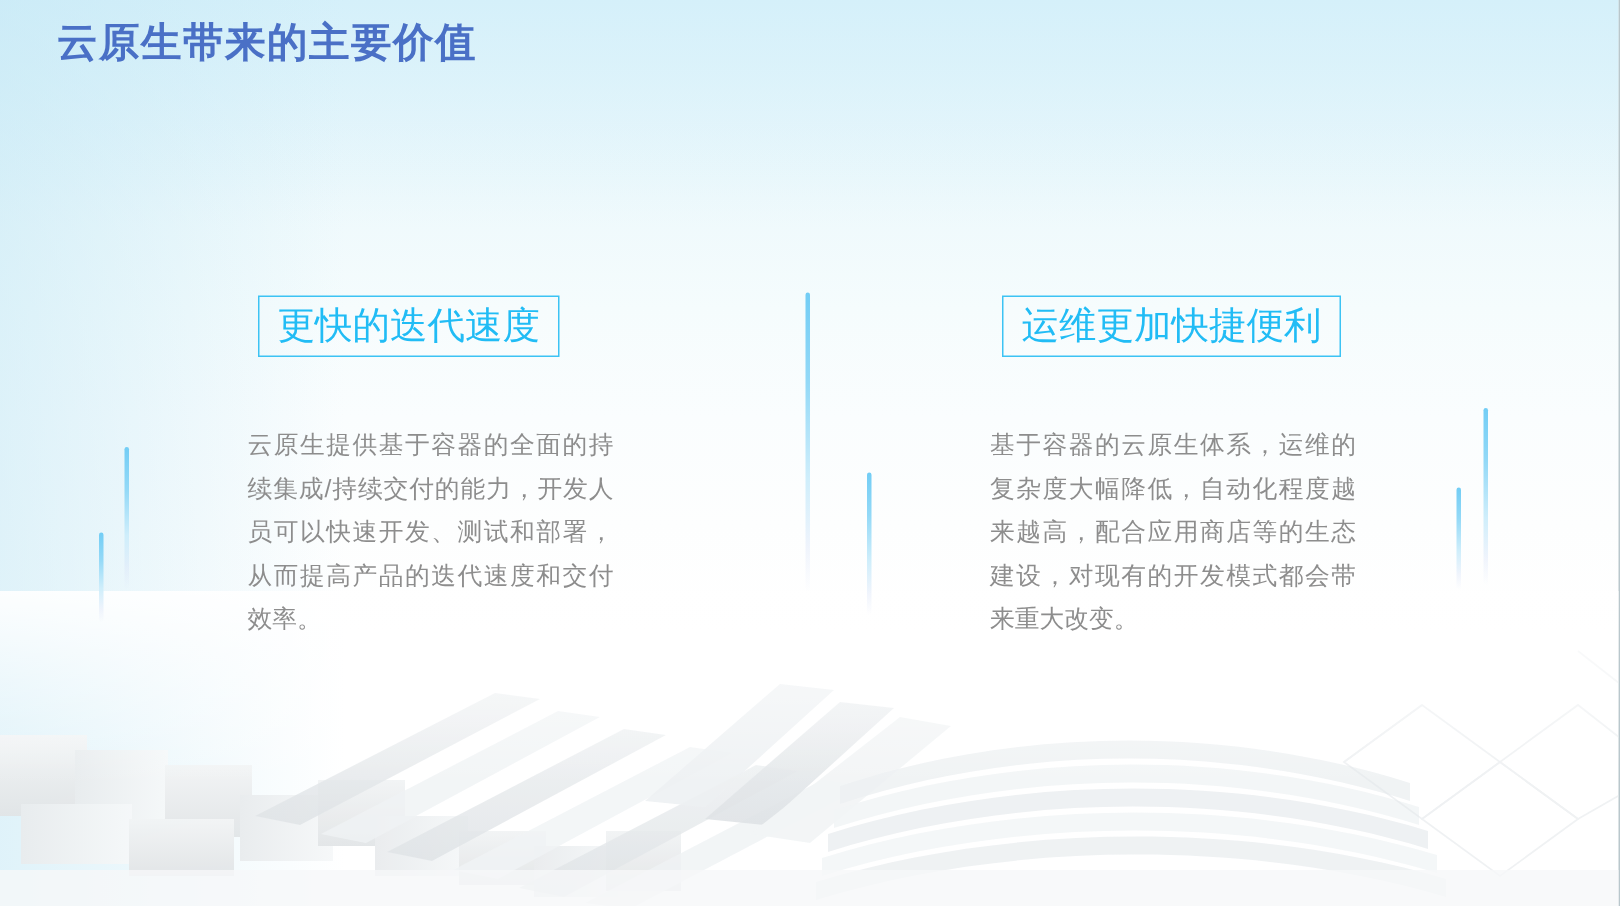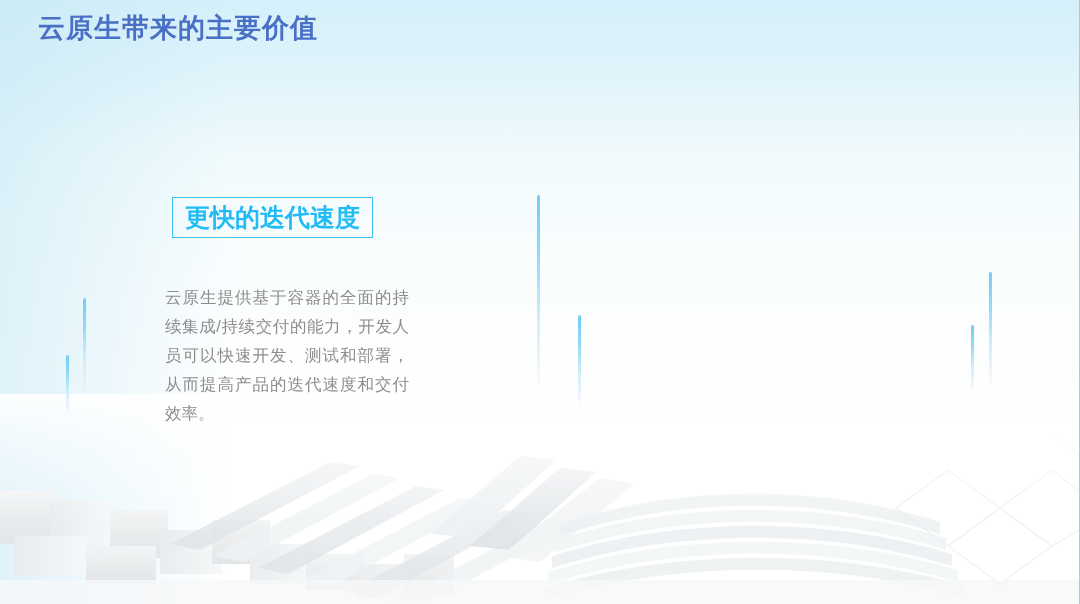--- a/index.html
+++ b/index.html
@@ -92,21 +92,21 @@
   }
   .col-left  { left: 172px; width: 250px; }
   .col-right { left: 668px; width: 250px; }
 
   .card-heading {
     display: inline-block;
     box-sizing: border-box;
     border: 1px solid #3cc3f4;
     color: #21bcf5;
     font-size: 25px;
-    font-weight: 700;
+    font-weight: 400;
     line-height: 38px;
     height: 41px;
     padding: 0 12px;
     white-space: nowrap;
     background: rgba(255,255,255,0.12);
   }
 
   .card-body {
     margin-top: 45px;
     font-size: 16.5px;
@@ -201,14 +201,18 @@
   <div class="vrule" style="left:537px; top:195px; height:200px;"></div>
   <div class="vrule" style="left:578px; top:315px; height:95px;"></div>
   <div class="vrule" style="left:971px; top:325px; height:68px;"></div>
   <div class="vrule" style="left:989px; top:272px; height:118px;"></div>
 
   <div class="col col-left">
     <div class="card-heading">更快的迭代速度</div>
     <div class="card-body">云原生提供基于容器的全面的持续集成/持续交付的能力，开发人员可以快速开发、测试和部署，从而提高产品的迭代速度和交付效率。</div>
   </div>
 
+  <div class="col col-right">
+    <div class="card-heading">运维更加快捷便利</div>
+    <div class="card-body">基于容器的云原生体系，运维的复杂度大幅降低，自动化程度越来越高，配合应用商店等的生态建设，对现有的开发模式都会带来重大改变。</div>
+  </div>
 
 </div>
 
 </body></html>

